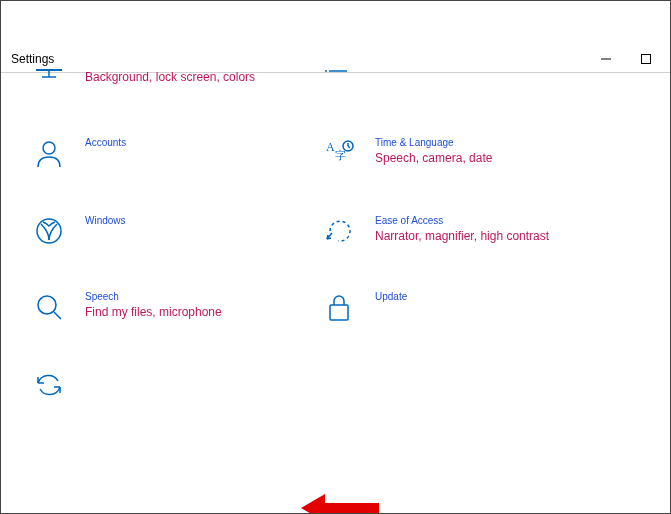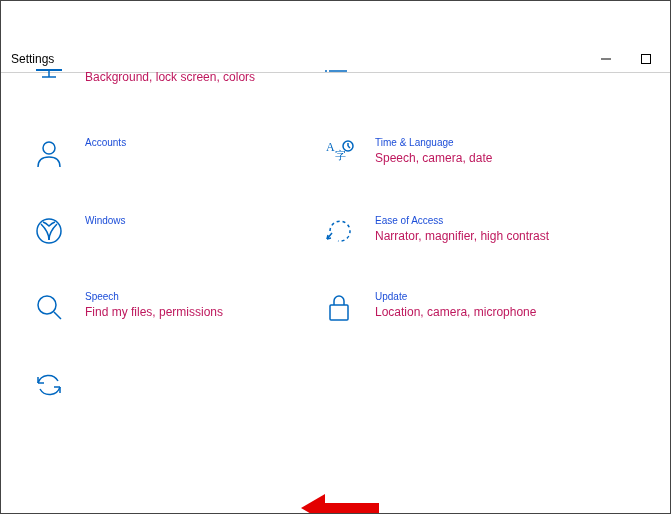--- a/index.html
+++ b/index.html
@@ -204,34 +204,33 @@
 
     <div class="item">
       <div class="icon-col">
         <svg width="28" height="28" viewBox="0 0 28 28">
           <circle cx="12" cy="12" r="9"></circle>
           <line x1="19" y1="19" x2="26" y2="26"></line>
         </svg>
       </div>
       <div class="text-col">
         <div class="item-title">Speech</div>
-        <div class="item-desc">Find my files, permissions</div>
+        <div class="item-desc">Find my files, microphone</div>
       </div>
     </div>
 
     <div class="item">
       <div class="icon-col">
         <svg width="26" height="30" viewBox="0 0 26 30">
           <rect x="4" y="12" width="18" height="15" rx="1"></rect>
           <path d="M 8 12 L 8 8 A 5 5 0 0 1 18 8 L 18 12"></path>
         </svg>
       </div>
       <div class="text-col">
         <div class="item-title">Update</div>
-        <div class="item-desc">Location, camera, microphone</div>
       </div>
     </div>
   </div>
 
   <div class="row-bottom-single">
     <div class="item">
       <div class="icon-col">
         <svg width="30" height="28" viewBox="0 0 30 28">
           <path d="M 24 10 A 11 11 0 0 0 4 12"></path>
           <path d="M 4 12 L 4 6 M 4 12 L 10 12"></path>

